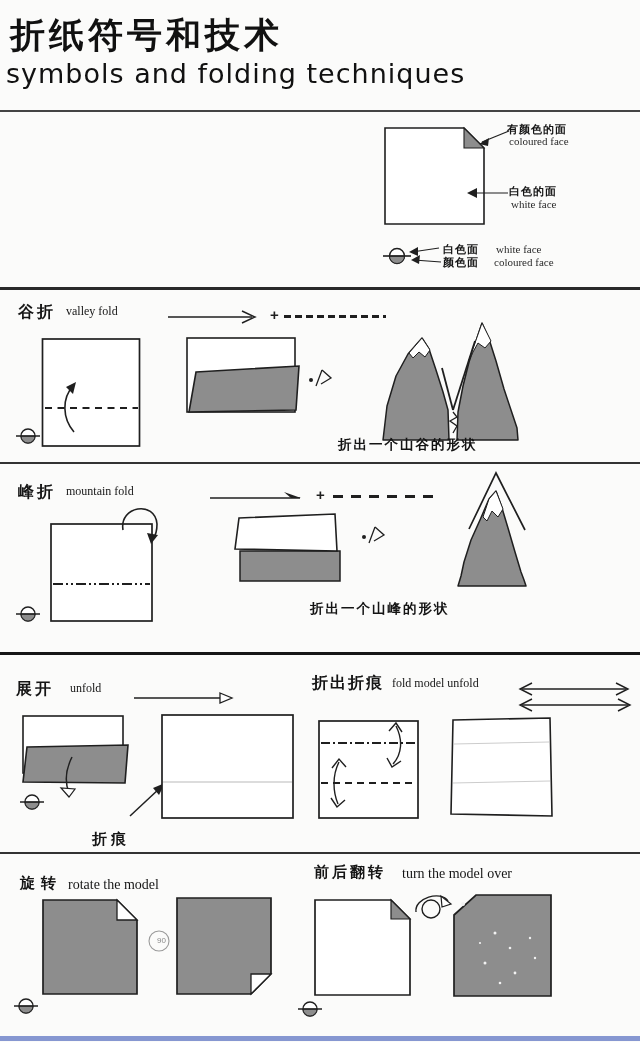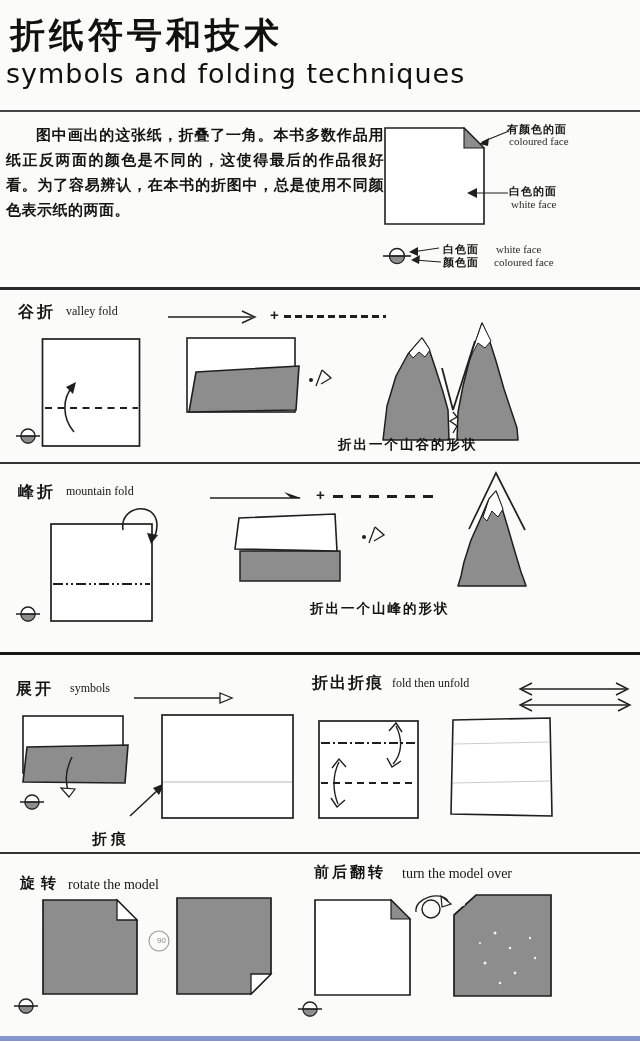--- a/index.html
+++ b/index.html
@@ -23,21 +23,20 @@
 </style>
 </head>
 <body>
 
 <div class="page">
 
   <div class="abs title-en" style="left:6px;top:58px;">symbols and folding techniques</div>
   <div class="abs title-zh" style="left:10px;top:12px;">折纸符号和技术</div>
   <div class="divider" style="top:110px;height:2px;background:#444;"></div>
 
-  <div class="abs para" style="left:6px;top:122px;width:378px;">图中画出的这张纸，折叠了一角。本书多数作品用纸正反两面的颜色是不同的，这使得最后的作品很好看。为了容易辨认，在本书的折图中，总是使用不同颜色表示纸的两面。</div>
 
   <svg class="abs" style="left:380px;top:115px;" width="260" height="160" viewBox="0 0 260 160">
     <path d="M5,13 H84 L104,33 V109 H5 Z" fill="#ffffff" stroke="#1f1f1f" stroke-width="1.6"></path>
     <path d="M84,13 L104,33 L84,33 Z" fill="#8d8d8d" stroke="#1f1f1f" stroke-width="1.1"></path>
     <g>
       <line x1="129" y1="16" x2="102" y2="27" stroke="#1f1f1f" stroke-width="1.2"></line>
       <polygon points="99,29 109,23 108,31" fill="#1f1f1f"></polygon>
     </g>
     <g>
       <line x1="128" y1="78" x2="91" y2="78" stroke="#1f1f1f" stroke-width="1.2"></line>
@@ -151,28 +150,28 @@
     <path d="M21,63 L48,7 L77,64" fill="none" stroke="#1f1f1f" stroke-width="1.7"></path>
     <polygon points="10,120 13,110 16,96 23,74 32,54 41,33 48,25 54,42 60,62 67,86 73,106 76,114 78,120" fill="#8d8d8d" stroke="#1f1f1f" stroke-width="1.5" stroke-linejoin="round"></polygon>
     <polygon points="35,51 41,33 48,25 55,43 50,51 44,45 39,55" fill="#ffffff" stroke="#1f1f1f" stroke-width="1"></polygon>
   </svg>
 
   <div class="abs caption" style="left:310px;top:600px;">折出一个山峰的形状</div>
 
   <div class="divider" style="top:652px;height:3px;background:#161616;"></div>
 
   <div class="abs sec-zh" style="left:16px;top:679px;">展开</div>
-  <div class="abs sec-en" style="left:70px;top:681px;">symbols</div>
+  <div class="abs sec-en" style="left:70px;top:681px;">unfold</div>
   <svg class="abs" style="left:132px;top:689px;" width="125" height="18" viewBox="0 0 125 18">
     <line x1="2" y1="9" x2="88" y2="9" stroke="#1f1f1f" stroke-width="1.3"></line>
     <polygon points="88,4 100,9 88,14" fill="#ffffff" stroke="#1f1f1f" stroke-width="1.3"></polygon>
   </svg>
 
   <div class="abs sec-zh" style="left:312px;top:673px;letter-spacing:2px;">折出折痕</div>
-  <div class="abs sec-en" style="left:392px;top:676px;">fold then unfold</div>
+  <div class="abs sec-en" style="left:392px;top:676px;">fold model unfold</div>
   <svg class="abs" style="left:512px;top:680px;" width="120" height="34" viewBox="0 0 120 34">
     <line x1="10" y1="9" x2="114" y2="9" stroke="#1f1f1f" stroke-width="1.4"></line>
     <polyline points="20,3 8,9 20,15" fill="none" stroke="#1f1f1f" stroke-width="1.4"></polyline>
     <polyline points="104,3 116,9 104,15" fill="none" stroke="#1f1f1f" stroke-width="1.4"></polyline>
     <line x1="10" y1="25" x2="116" y2="25" stroke="#1f1f1f" stroke-width="1.4"></line>
     <polyline points="20,19 8,25 20,31" fill="none" stroke="#1f1f1f" stroke-width="1.4"></polyline>
     <polyline points="106,19 118,25 106,31" fill="none" stroke="#1f1f1f" stroke-width="1.4"></polyline>
   </svg>
 
   <svg class="abs" style="left:10px;top:705px;" width="150" height="115" viewBox="0 0 150 115">

